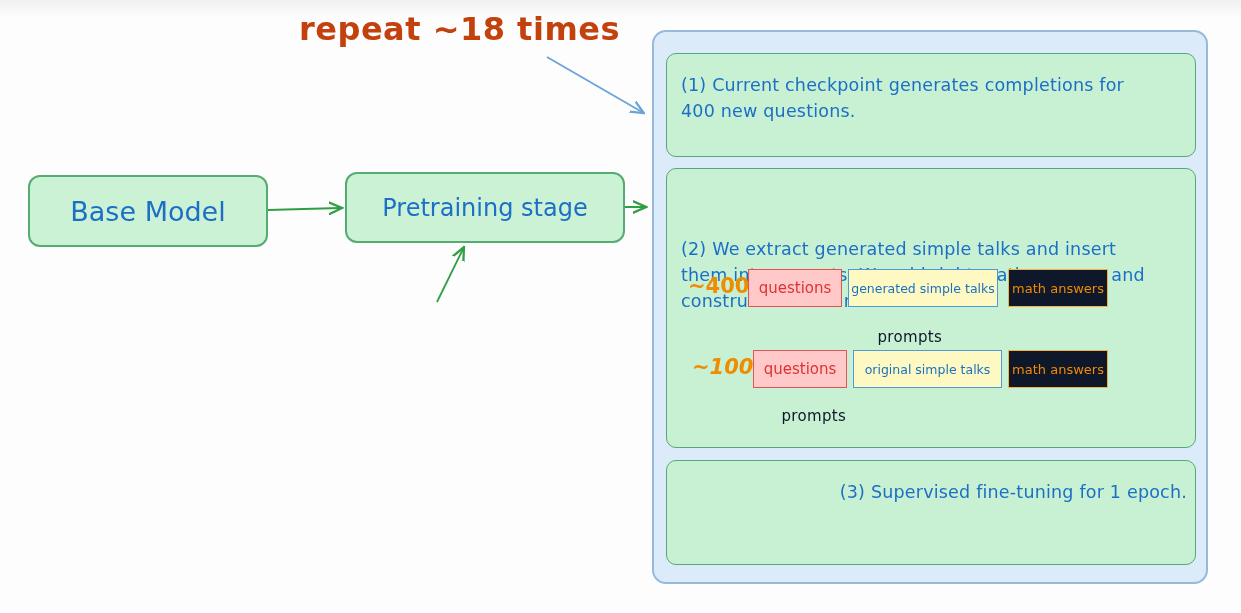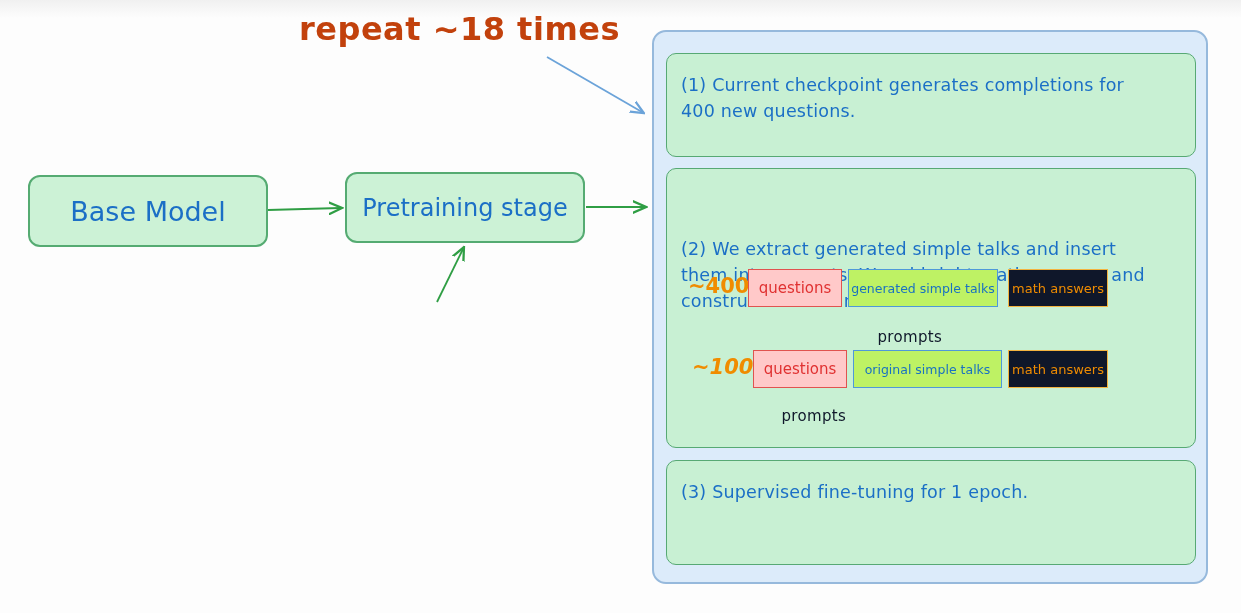--- a/index.html
+++ b/index.html
@@ -26,21 +26,21 @@
   .node{
     position:absolute;
     background:#ccf2d6;
     border:2px solid #55ab72;
     border-radius:12px;
     display:flex;align-items:center;justify-content:center;
     color:#1b6fc6;box-sizing:border-box;
     white-space:nowrap;
   }
   .node-base{left:28px;top:175px;width:240px;height:72px;font-size:27px;}
-  .node-pre{left:345px;top:172px;width:240px;height:71px;font-size:24px;}
+  .node-pre{left:345px;top:172px;width:280px;height:71px;font-size:24px;}
 
   .note{
     position:absolute;left:318px;top:301px;width:350px;
     color:#1f1f1f;font-size:14.5px;line-height:20px;
     white-space:pre-line;letter-spacing:.2px;
   }
 
   .panel{
     position:absolute;left:652px;top:30px;width:556px;height:554px;
     background:#dcebfa;border:2px solid #96b9dc;border-radius:14px;
@@ -52,37 +52,37 @@
     box-sizing:border-box;color:#1b6fc6;
   }
   .step-1{left:666px;top:53px;width:530px;height:104px;}
   .step-2{left:666px;top:168px;width:530px;height:280px;}
   .step-3{left:666px;top:460px;width:530px;height:105px;}
   .step-text{
     white-space:pre-line;
     font-size:17.5px;line-height:26px;letter-spacing:.2px;
     padding:18px 8px 0 14px;
   }
-  .step-3 .step-text{}
+  .step-3 .step-text{text-align:right;}
 
   .count-label{
     position:absolute;color:#f08c00;font-size:21px;font-weight:bold;
     white-space:nowrap;
     text-align:center;
   }
   .count-400{left:688px;top:274px;}
   .count-100{left:692px;top:355px;font-style:italic;}
 
   .chip{
     position:absolute;height:38px;border-radius:0;
     display:flex;align-items:center;justify-content:center;
     box-sizing:border-box;white-space:nowrap;
   }
   .chip-red{background:#ffc9c9;border:1.8px solid #e0534f;color:#e03131;font-size:15px;}
-  .chip-blue{background:#bef264;border:1.8px solid #4f99d9;color:#1971c2;font-size:12.5px;}
+  .chip-blue{background:#fef9c3;border:1.8px solid #4f99d9;color:#1971c2;font-size:12.5px;}
   .chip-yellow{background:#0f172a;border:1.8px solid #f3b33f;color:#f08c00;font-size:13px;}
 
   .r1-q{left:748px;top:269px;width:94px;}
   .r1-gst{left:848px;top:269px;width:150px;}
   .r1-ma{left:1008px;top:269px;width:100px;}
   .r2-q{left:753px;top:350px;width:94px;}
   .r2-ost{left:853px;top:350px;width:149px;}
   .r2-ma{left:1008px;top:350px;width:100px;}
 
   .prompts-label{

